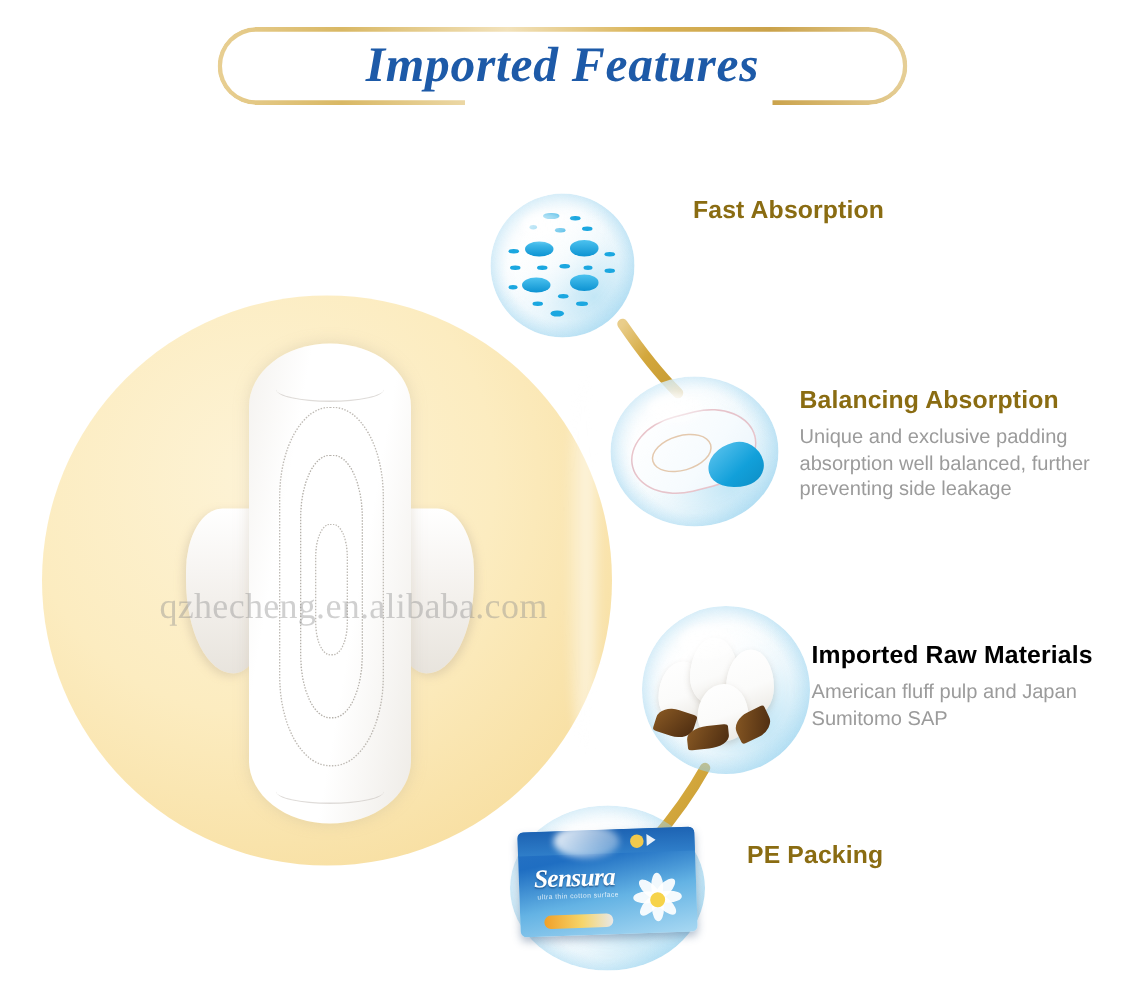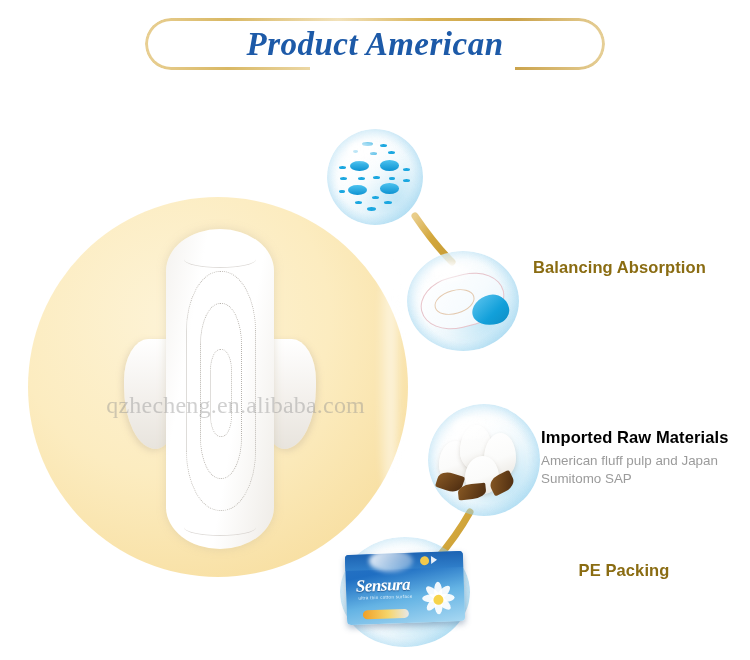--- a/index.html
+++ b/index.html
@@ -356,30 +356,30 @@
   .feature-desc {
     font-family: "Liberation Sans", sans-serif;
     font-size: 13.4px;
     line-height: 17.5px;
     color: #9b9b9b;
     margin: 0;
   }
   #feature-fast     { left: 462px; top: 131px; width: 285px; }
   #feature-balance  { left: 533px; top: 258px; width: 217px; }
   #feature-raw      { left: 541px; top: 428px; width: 209px; }
-  #feature-pe       { left: 498px; top: 561px; width: 252px; text-align: center; }
+  #feature-pe       { left: 498px; top: 561px; width: 252px; }
 </style>
 </head>
 <body>
 
 <div class="title-banner">
   <div class="banner-frame"></div>
   <div class="banner-gap"></div>
   <div class="banner-gap right"></div>
-  <div class="banner-title">Product American</div>
+  <div class="banner-title">Imported Features</div>
 </div>
 
 <div class="product-photo">
   <div class="photo-disc"></div>
   <div class="pad">
     <div class="pad-wing left"></div>
     <div class="pad-wing right"></div>
     <div class="pad-body"></div>
     <div class="pad-line a"></div>
     <div class="pad-line b"></div>
@@ -473,24 +473,26 @@
       <span class="petal" style="transform:rotate(270deg)"></span>
       <span class="petal" style="transform:rotate(315deg)"></span>
       <span class="flower-core"></span>
     </div>
     <div class="pack-badge"></div>
   </div>
   <div class="bubble-highlight"></div>
 </div>
 
 <div class="feature" id="feature-fast">
+  <p class="feature-title">Fast Absorption</p>
 </div>
 
 <div class="feature" id="feature-balance">
   <p class="feature-title">Balancing Absorption</p>
+  <p class="feature-desc">Unique and exclusive padding absorption well balanced, further preventing side leakage</p>
 </div>
 
 <div class="feature" id="feature-raw">
   <p class="feature-title light">Imported Raw Materials</p>
   <p class="feature-desc">American fluff pulp and Japan Sumitomo SAP</p>
 </div>
 
 <div class="feature" id="feature-pe">
   <p class="feature-title">PE Packing</p>
 </div>

